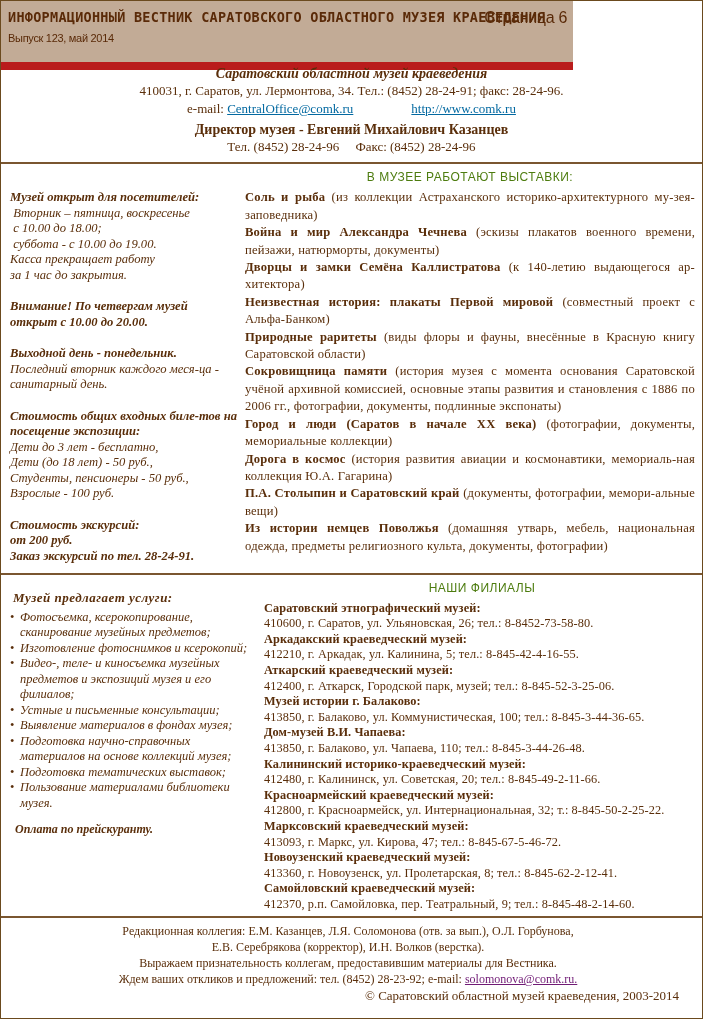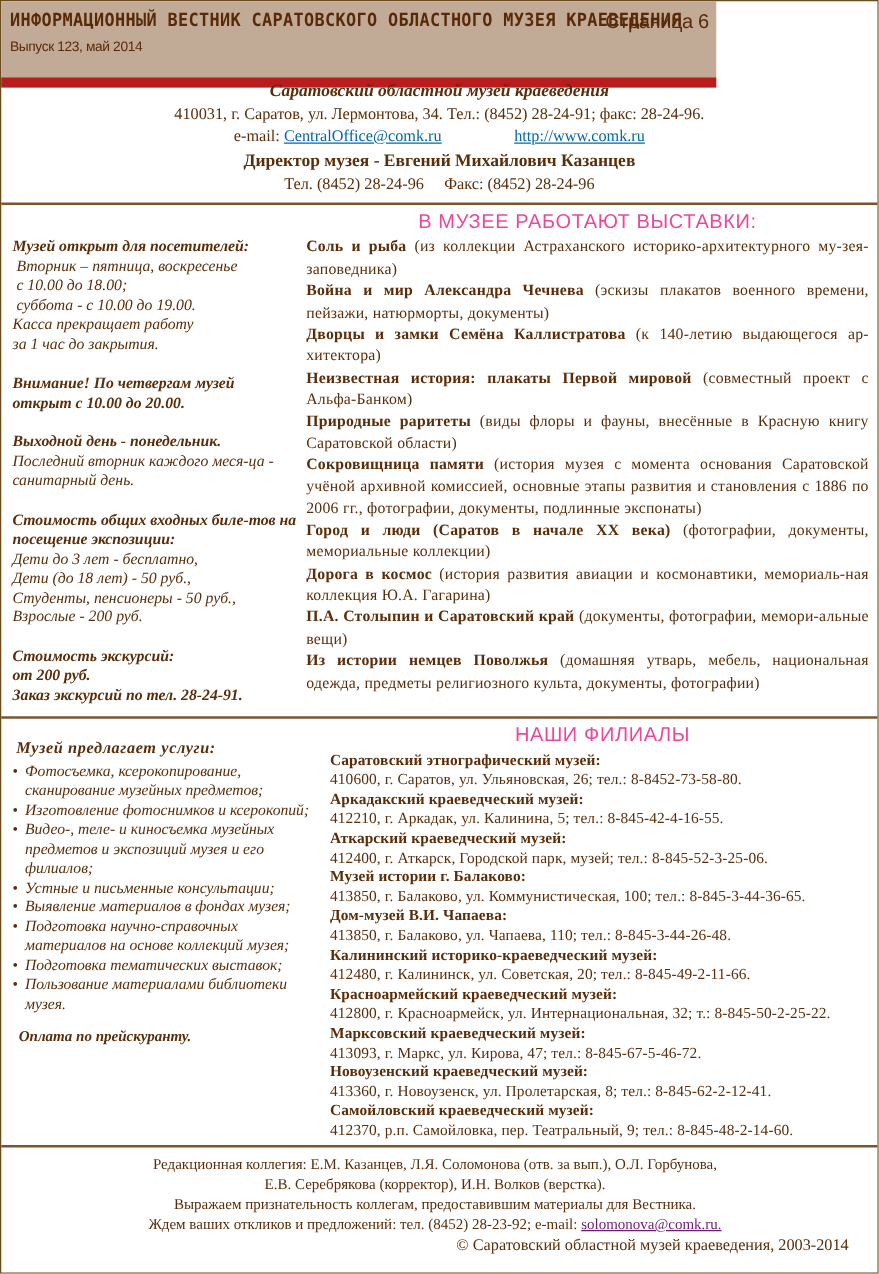--- a/index.html
+++ b/index.html
@@ -13,21 +13,21 @@
   .contact .org { font-weight:bold; font-size:14px; margin-top:2px;font-style:italic; }
   .contact .line { line-height:18px; }
   .contact a { color:#0369a1; text-decoration:underline; }
   .contact .gap { display:inline-block; width:58px; }
   .contact .director { font-weight:bold; font-size:14px; margin-top:4px; }
   .hr { position:absolute; left:0; width:701px; height:0; border-top:2px solid #7a5630; }
   .left1 { position:absolute; left:9px; top:173px; width:228px; font-style:italic; font-size:12.6px; line-height:15.5px; }
   .left1 .b { font-weight:bold;margin-top:16px; }
   .left1 .para { margin-bottom:9px; }
   .right1 { position:absolute; left:244px; top:168px; width:450px; font-size:12.6px; line-height:17.4px; text-align:justify; letter-spacing:0.2px; }
-  .section-title { font-family:"Liberation Sans", sans-serif; font-size:16px; text-align:center; color:#ec4899; letter-spacing:0.5px; margin-bottom:3px; }
+  .section-title { font-family:"Liberation Sans", sans-serif; font-size:12px; text-align:center; color:#4d7c0f; letter-spacing:0.5px; margin-bottom:3px; }
   .right1 .name { font-weight:bold; }
   .left2 { position:absolute; left:9px; top:589px; width:245px; font-style:italic; font-size:12.5px; line-height:15.5px; }
   .left2 .head { font-weight:bold; font-size:13px; margin-left:3px; margin-bottom:4px; letter-spacing:0.5px; }
   .left2 ul { list-style:none; margin:0; padding:0; }
   .left2 li { position:relative; padding-left:10px; margin-bottom:0; }
   .left2 li::before { content:"\2022"; position:absolute; left:0; top:0; font-style:normal; }
   .left2 .pay { font-weight:bold; margin-top:11px; margin-left:5px; font-size:12px; }
   .right2 { position:absolute; left:263px; top:580px; width:436px; font-size:12.3px; line-height:15.6px; letter-spacing:0.1px; }
   .right2 .section-title { margin-bottom:4px; }
   .right2 .bname { font-weight:bold; }
@@ -70,21 +70,21 @@
     </div>
     <div class="para">
       <div class="b">Выходной день - понедельник.</div>
       <div>Последний вторник каждого меся-ца - санитарный день.</div>
     </div>
     <div class="para">
       <div class="b">Стоимость общих входных биле-тов на посещение экспозиции:</div>
       <div>Дети до 3 лет - бесплатно,</div>
       <div>Дети (до 18 лет) - 50 руб.,</div>
       <div>Студенты, пенсионеры - 50 руб.,</div>
-      <div>Взрослые - 200 руб.</div>
+      <div>Взрослые - 100 руб.</div>
     </div>
     <div class="para b">
       <div>Стоимость экскурсий:</div>
       <div>от 200 руб.</div>
       <div>Заказ экскурсий по тел. 28-24-91.</div>
     </div>
   </div>
 
   <div class="right1">
     <div class="section-title">В МУЗЕЕ РАБОТАЮТ ВЫСТАВКИ:</div>

